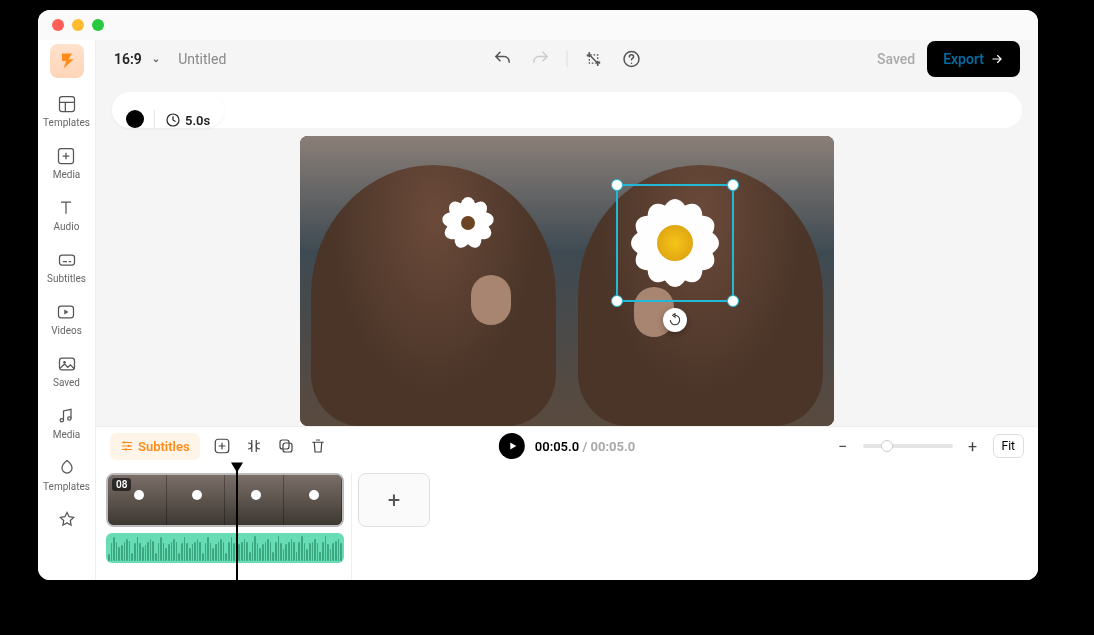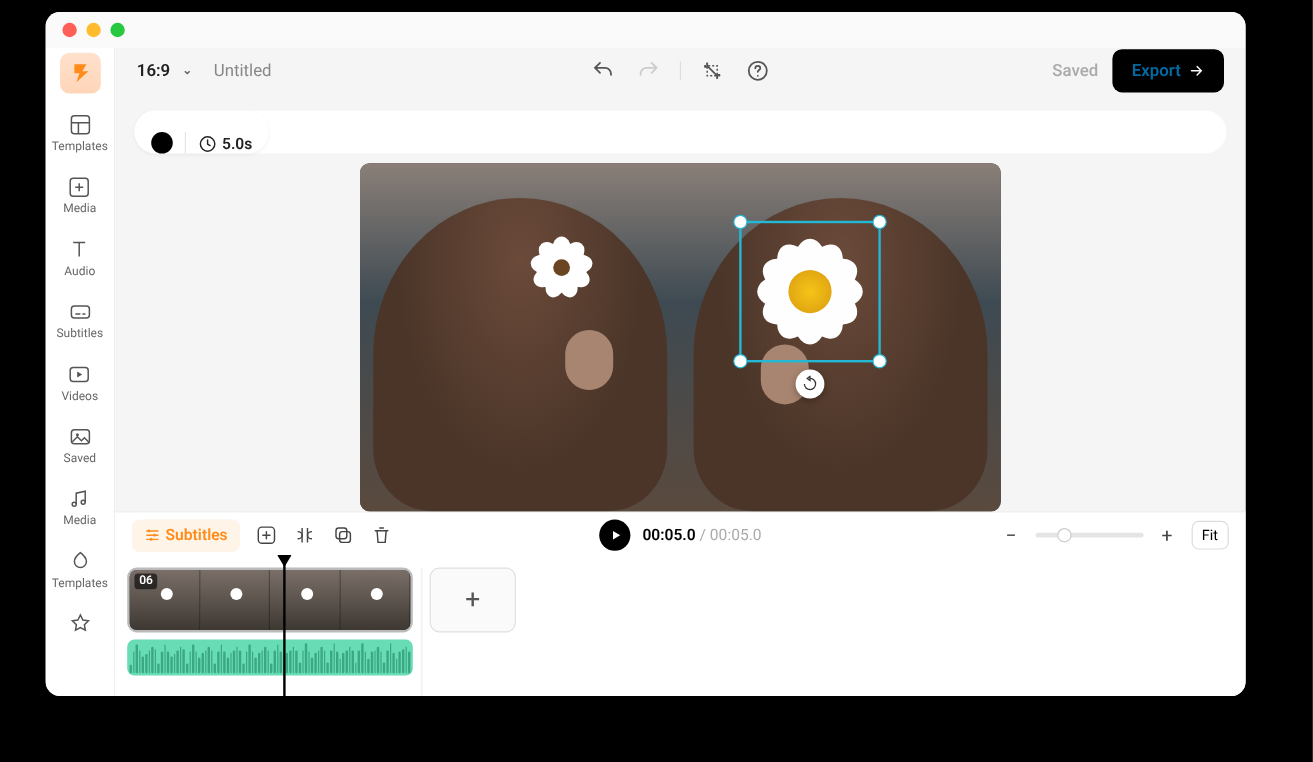--- a/index.html
+++ b/index.html
@@ -60,21 +60,21 @@
 .bf-petal { position: absolute; width: 28px; height: 44px; background: #fefefe; border-radius: 50% 50% 45% 45%; left: 50%; top: 50%; transform-origin: 50% 100%; margin-left: -14px; margin-top: -44px; }
 .bf-center { position: absolute; left: 50%; top: 50%; width: 36px; height: 36px; background: radial-gradient(circle,#f5c518,#d99a0f); border-radius: 50%; transform: translate(-50%,-50%); }
 
 .bottombar { height: 48px; background: #fff; border-top: 1px solid #eee; display: flex; align-items: center; padding: 0 14px; gap: 12px; }
 .timeline-btn { background: #fff4e8; color: #ff8c1a; border: none; border-radius: 6px; padding: 6px 10px; font-size: 13px; font-weight: 600; display: flex; align-items: center; gap: 4px; cursor: pointer; }
 .tool-icon { width: 20px; height: 20px; display: flex; align-items: center; justify-content: center; cursor: pointer; color: #444; }
 .bb-center { position: absolute; left: 50%; transform: translateX(-50%); display: flex; align-items: center; gap: 10px; }
 .play-btn { width: 26px; height: 26px; background: #000; border-radius: 50%; display: flex; align-items: center; justify-content: center; cursor: pointer; }
 .play-btn svg { fill: #fff; width: 12px; height: 12px; margin-left: 2px; }
 .time-disp { font-size: 13px; font-weight: 600; }
-.time-total { color: #aaa; font-weight: 400; }
+.time-total { color: #aaa; font-weight: 700; }
 .bb-right { margin-left: auto; display: flex; align-items: center; gap: 10px; }
 .zoom-slider { width: 90px; height: 4px; background: #e5e5e5; border-radius: 2px; position: relative; }
 .zoom-thumb { position: absolute; left: 18px; top: -4px; width: 12px; height: 12px; background: #fff; border: 1px solid #ccc; border-radius: 50%; }
 .fit-btn { border: 1px solid #ddd; background: #fff; border-radius: 6px; padding: 4px 8px; font-size: 12px; cursor: pointer; }
 
 .timeline-area { height: 136px; background: #fff; padding: 8px 10px; position: relative; }
 .timeline-track { display: flex; gap: 14px; align-items: flex-start; }
 .clip { width: 238px; height: 54px; border: 2px solid #bbb; border-radius: 8px; overflow: hidden; position: relative; background: #444; display: flex; }
 .clip-thumb { flex: 1; background: linear-gradient(180deg,#7a6f68,#3e3832); position: relative; border-right: 1px solid rgba(0,0,0,0.3); }
 .clip-thumb:last-child { border-right: none; }
@@ -338,21 +338,21 @@
               </div>
             <div class="clip-thumb">
                 <div class="ct-flower"></div>
               </div>
             <div class="clip-thumb">
                 <div class="ct-flower"></div>
               </div>
             <div class="clip-thumb">
                 <div class="ct-flower"></div>
               </div>
-            <div class="clip-label">06</div>
+            <div class="clip-label">08</div>
           </div>
           <div class="add-clip">+</div>
         </div>
         <div class="audio-track" id="audio-track">
             <div class="wave-bar" style="height: 30%;"></div>
             <div class="wave-bar" style="height: 70.2109%;"></div>
             <div class="wave-bar" style="height: 95.2725%;"></div>
             <div class="wave-bar" style="height: 73.1605%;"></div>
             <div class="wave-bar" style="height: 54.7494%;"></div>
             <div class="wave-bar" style="height: 63.5392%;"></div>

